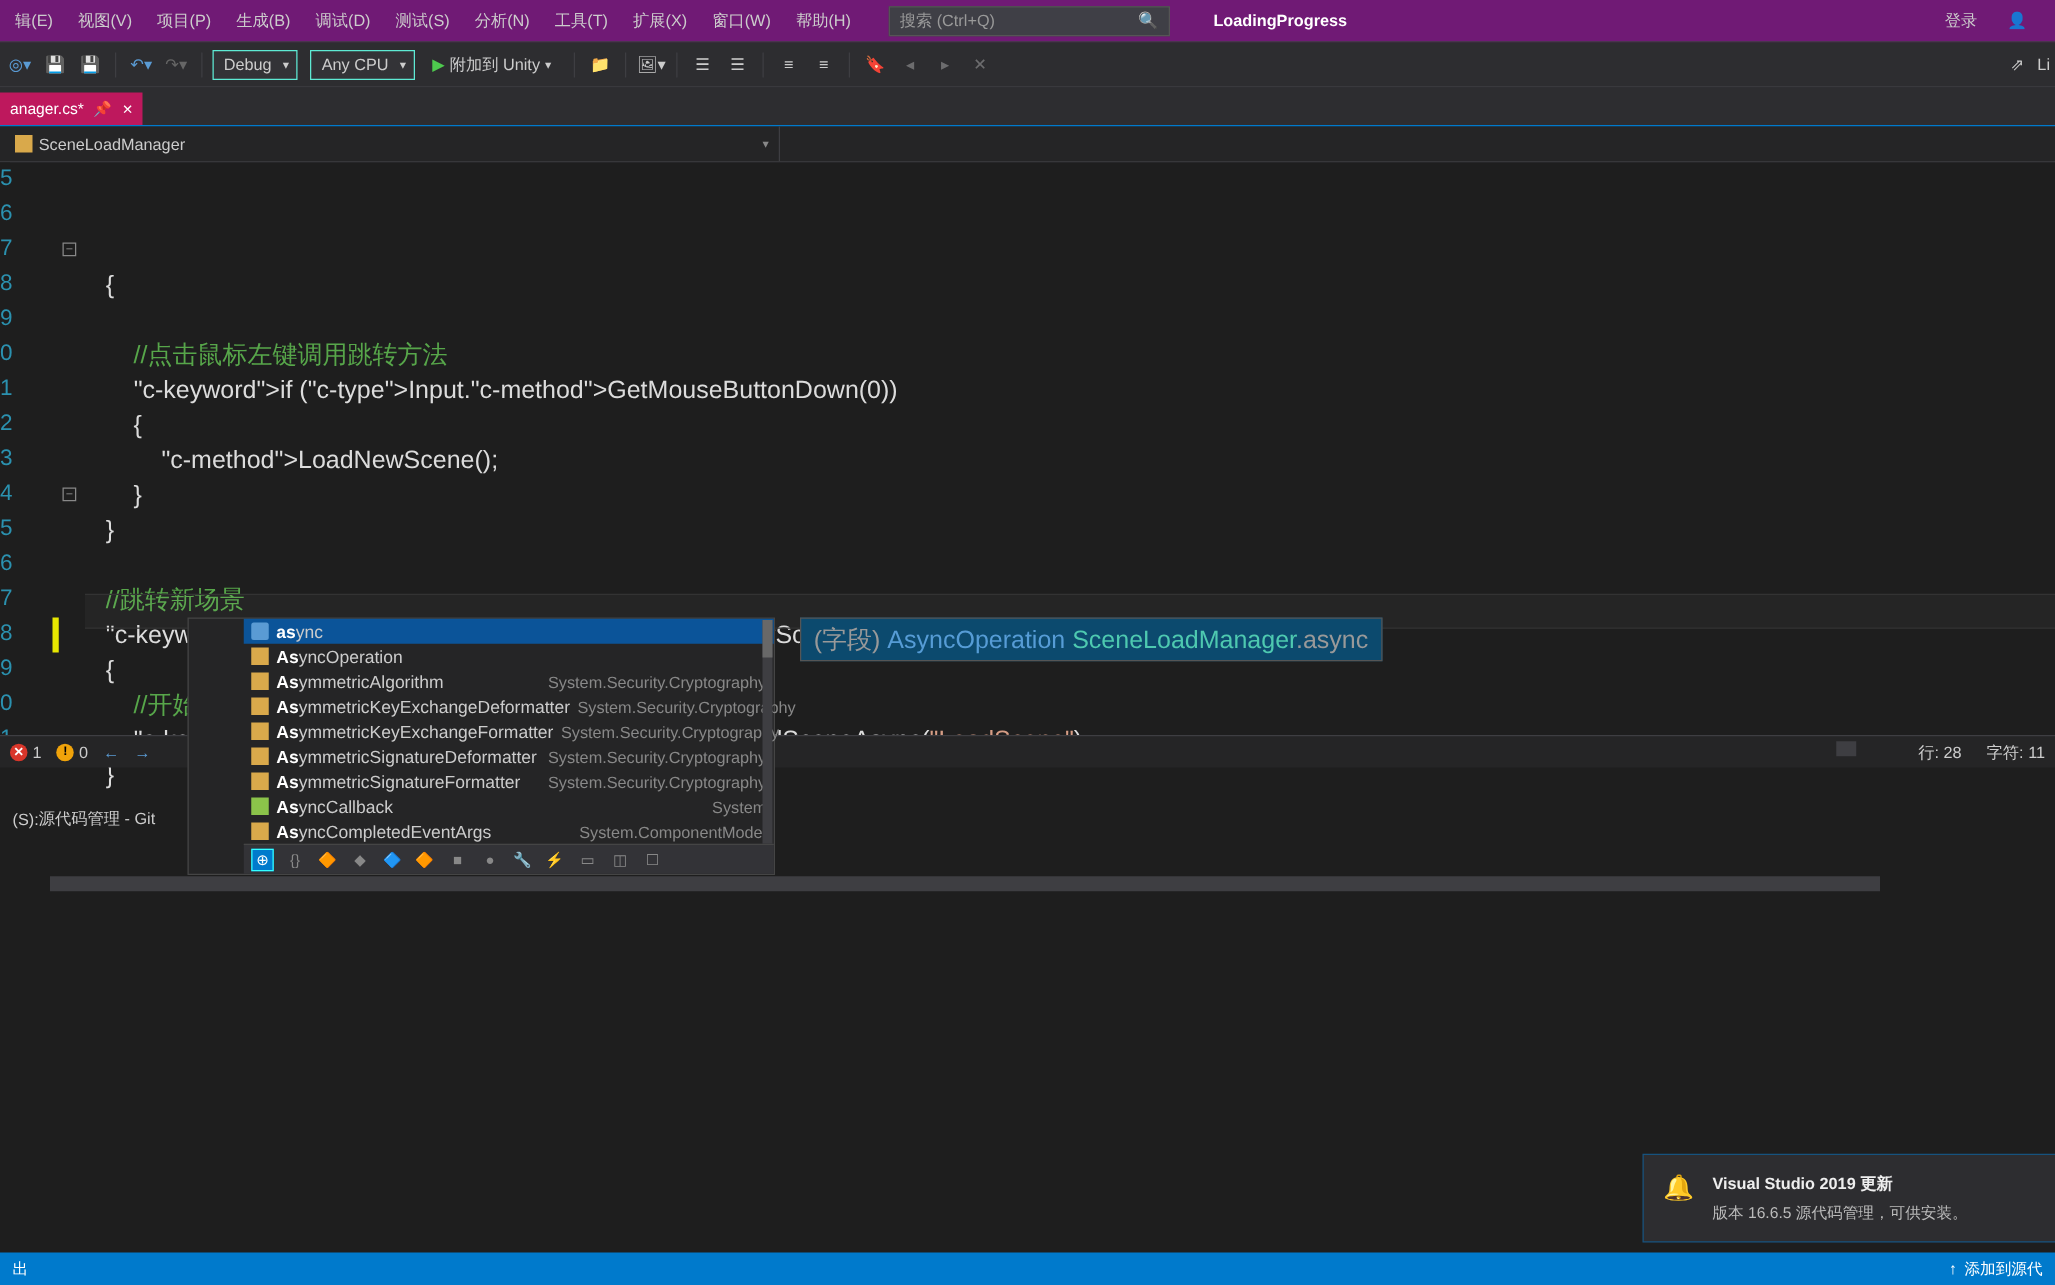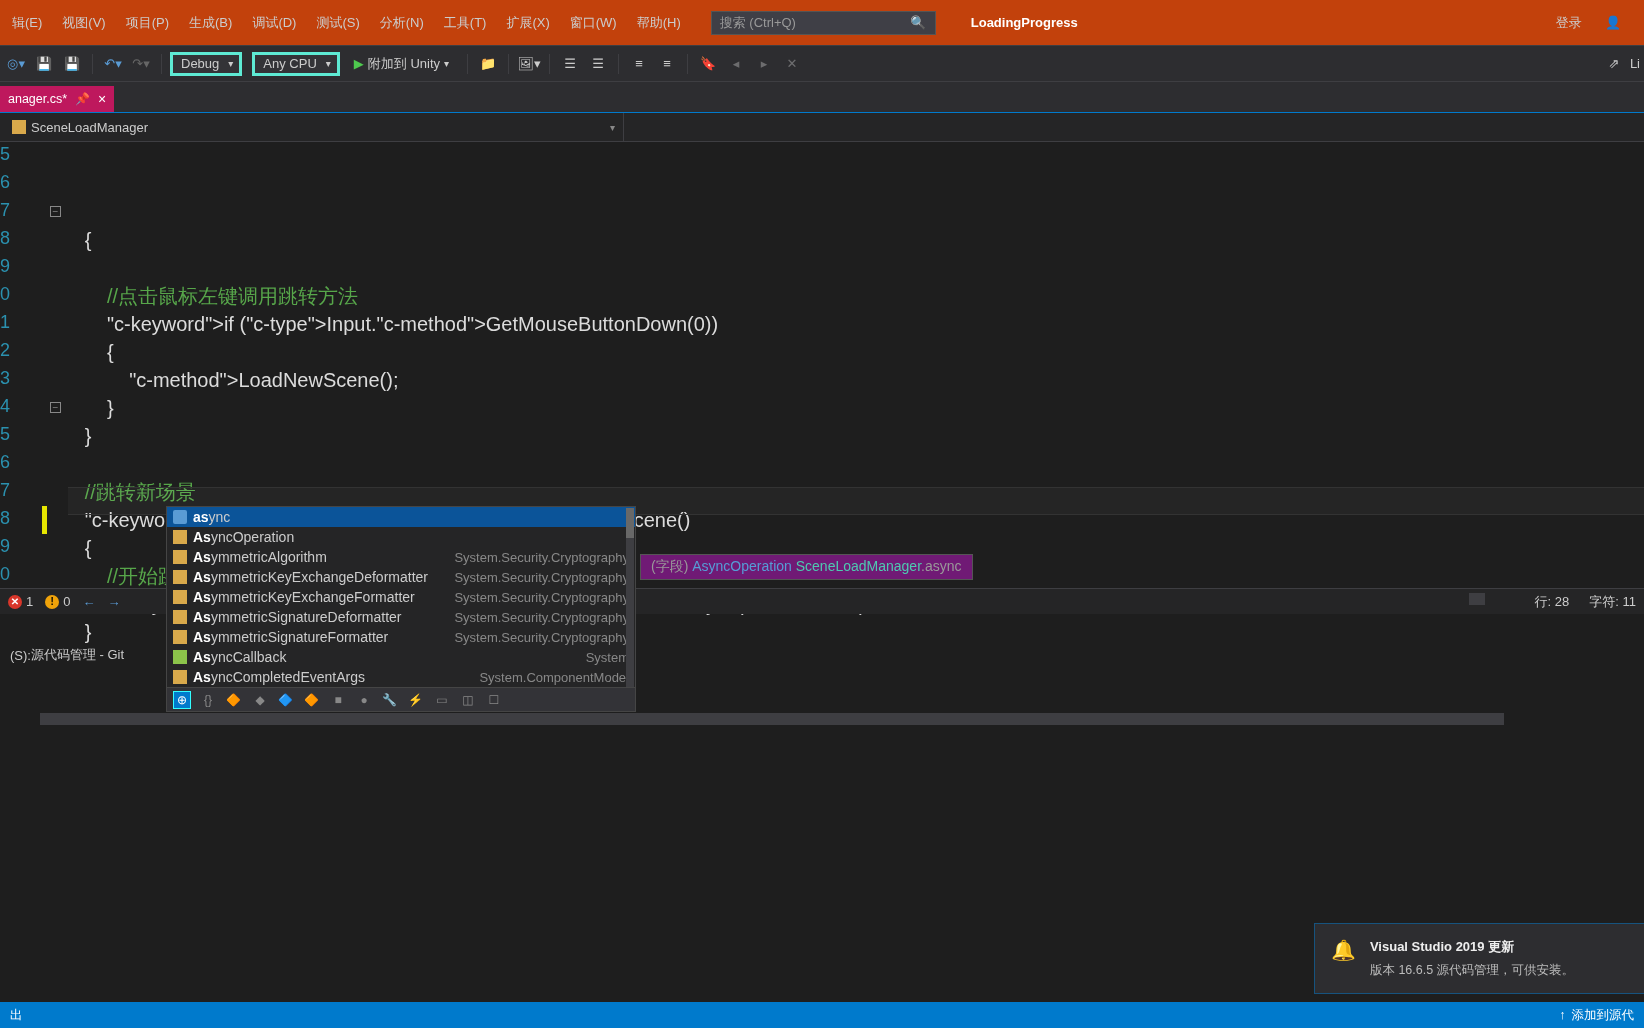--- a/index.html
+++ b/index.html
@@ -1,30 +1,30 @@
 <!DOCTYPE html>
 <html><head>
 <meta charset="utf-8">
 <style>
 * { margin: 0; padding: 0; box-sizing: border-box; font-family: 'Segoe UI', 'Microsoft YaHei', sans-serif; }
 body { background: #1e1e1e; color: #ccc; width: 1644px; height: 1028px; overflow: hidden; position: relative; font-size: 13px; }
 
 
-.menubar { height: 46px; background: #c2410c; display: flex; align-items: center; padding: 0 2px; border-bottom: 1px solid #3e3e42; }
+.menubar { height: 34px; background: #701a75; display: flex; align-items: center; padding: 0 2px; border-bottom: 1px solid #3e3e42; }
 .menu-item { padding: 0 10px; height: 100%; display: flex; align-items: center; cursor: pointer; color: #ccc; }
 .search-box { margin-left: 20px; background: #3f3f46; border: 1px solid #555; width: 225px; height: 24px; display: flex; align-items: center; padding: 0 8px; color: #999; position: relative; }
 .search-box .mag { position: absolute; right: 8px; }
 .project-name { margin-left: 35px; color: #fff; font-weight: 600; }
 .login-area { margin-left: auto; margin-right: 20px; display: flex; align-items: center; gap: 24px; color: #ccc; }
 
 
 .toolbar { height: 36px; background: #2d2d30; display: flex; align-items: center; padding: 0 4px; gap: 4px; border-bottom: 1px solid #3e3e42; }
 .tool-btn { width: 24px; height: 24px; display: flex; align-items: center; justify-content: center; cursor: pointer; color: #ccc; }
 .tool-sep { width: 1px; height: 20px; background: #3e3e42; margin: 0 4px; }
-.dropdown { background: #333337; border: 3px solid #5eead4; padding: 2px 20px 2px 8px; position: relative; color: #ccc; height: 24px; display: flex; align-items: center; }
+.dropdown { background: #333337; border: 1px solid #5eead4; padding: 2px 20px 2px 8px; position: relative; color: #ccc; height: 24px; display: flex; align-items: center; }
 .dropdown::after { content: '▾'; position: absolute; right: 6px; font-size: 10px; }
 .play-btn { display: flex; align-items: center; gap: 4px; padding: 2px 10px; color: #ccc; }
 .play-btn .tri { color: #4ec94e; }
 .right-tools { margin-left: auto; display: flex; align-items: center; gap: 4px; }
 
 
 .tabbar { height: 30px; background: #2d2d30; display: flex; align-items: flex-end; }
 .tab { background: #be185d; color: #fff; padding: 5px 8px; display: flex; align-items: center; gap: 8px; font-size: 12.5px; }
 .tab-close { color: #fff; cursor: pointer; font-size: 14px; }
 .tab-pin { color: #fff; font-size: 12px; }
@@ -45,38 +45,38 @@
 .fold-box { position: absolute; left: 42px; width: 11px; height: 11px; border: 1px solid #888; background: #1e1e1e; color: #888; font-size: 10px; line-height: 9px; text-align: center; }
 .code { flex: 1; font-family: Consolas, 'Courier New', monospace; font-size: 20px; line-height: 28px; color: #dcdcdc; padding-left: 0; position: relative; white-space: pre; }
 .code-line { height: 28px; }
 .c-comment { color: #57a64a; }
 .c-string { color: #d69d85; }
 .change-marker { position: absolute; left: 34px; width: 5px; height: 28px; background: #e6e600; }
 .current-line { position: absolute; left: 0; right: 0; height: 28px; background: rgba(255,255,255,0.03); border-top: 1px solid #333; border-bottom: 1px solid #333; }
 .text-cursor { display:inline-block; width:1px; height:22px; background:#fff; vertical-align:middle; position:relative; top:-2px; }
 
 
-.autocomplete { position: absolute; left: 166px; top: 364px; width: 470px; background: #252526; border: 1px solid #454545; z-index: 10; font-size: 14px; }
+.autocomplete { position: absolute; left: 150px; top: 364px; width: 470px; background: #252526; border: 1px solid #454545; z-index: 10; font-size: 14px; padding-left: 44px; }
 .ac-item { display: flex; align-items: center; padding: 2px 6px; height: 20px; gap: 6px; }
 .ac-item.selected { background: #0b5499; }
 .ac-icon { width: 14px; height: 14px; display: inline-block; flex-shrink: 0; }
 .ac-icon.field { background: #5a9bd4; border-radius: 2px; }
 .ac-icon.class { background: #d9a94b; }
 .ac-icon.struct { background: #8bc34a; }
 .ac-name { flex: 0 0 auto; color: #ccc; }
 .ac-name b { font-weight: bold; color: #fff; }
 .ac-ns { margin-left: auto; color: #888; font-size: 13px; }
 .ac-scrollbar { position: absolute; right: 1px; top: 1px; bottom: 24px; width: 8px; background: #3e3e42; }
 .ac-scroll-thumb { position: absolute; left: 0; width: 8px; top: 0; height: 30px; background: #686868; }
 .ac-toolbar { height: 24px; background: #333337; border-top: 1px solid #454545; display: flex; align-items: center; gap: 8px; padding: 0 6px; }
 .ac-tb-btn { width: 18px; height: 18px; display: flex; align-items: center; justify-content: center; color: #888; font-size: 12px; }
 .ac-tb-btn.active { background: #007acc; color: #fff; border: 1px solid #3ff; }
 
 
-.ac-tooltip { position: absolute; left: 640px; top: 364px; background: #701a75; border: 1px solid #555; padding: 3px 10px; color: #ccc; font-size: 14px; z-index: 10; margin-top: 48px; }
+.ac-tooltip { position: absolute; left: 640px; top: 364px; background: #0c4a6e; border: 1px solid #555; padding: 3px 10px; color: #ccc; font-size: 20px; z-index: 10; }
 .ac-tooltip .tt-type { color: #569cd6; }
 .ac-tooltip .tt-class { color: #4ec9b0; }
 .ac-tooltip .tt-gray { color: #999; }
 
 
 .error-bar { position: absolute; top: 588px; left: 0; right: 0; height: 26px; background: #252526; border-top: 1px solid #3e3e42; display: flex; align-items: center; padding: 0 8px; gap: 12px; font-size: 13px; }
 .err-badge { display: flex; align-items: center; gap: 4px; }
 .err-icon { width: 14px; height: 14px; border-radius: 50%; display: flex; align-items: center; justify-content: center; font-size: 10px; font-weight: bold; }
 .err-icon.error { background: #d9362a; color: #fff; }
 .err-icon.warn { background: #f0a30a; color: #000; }

